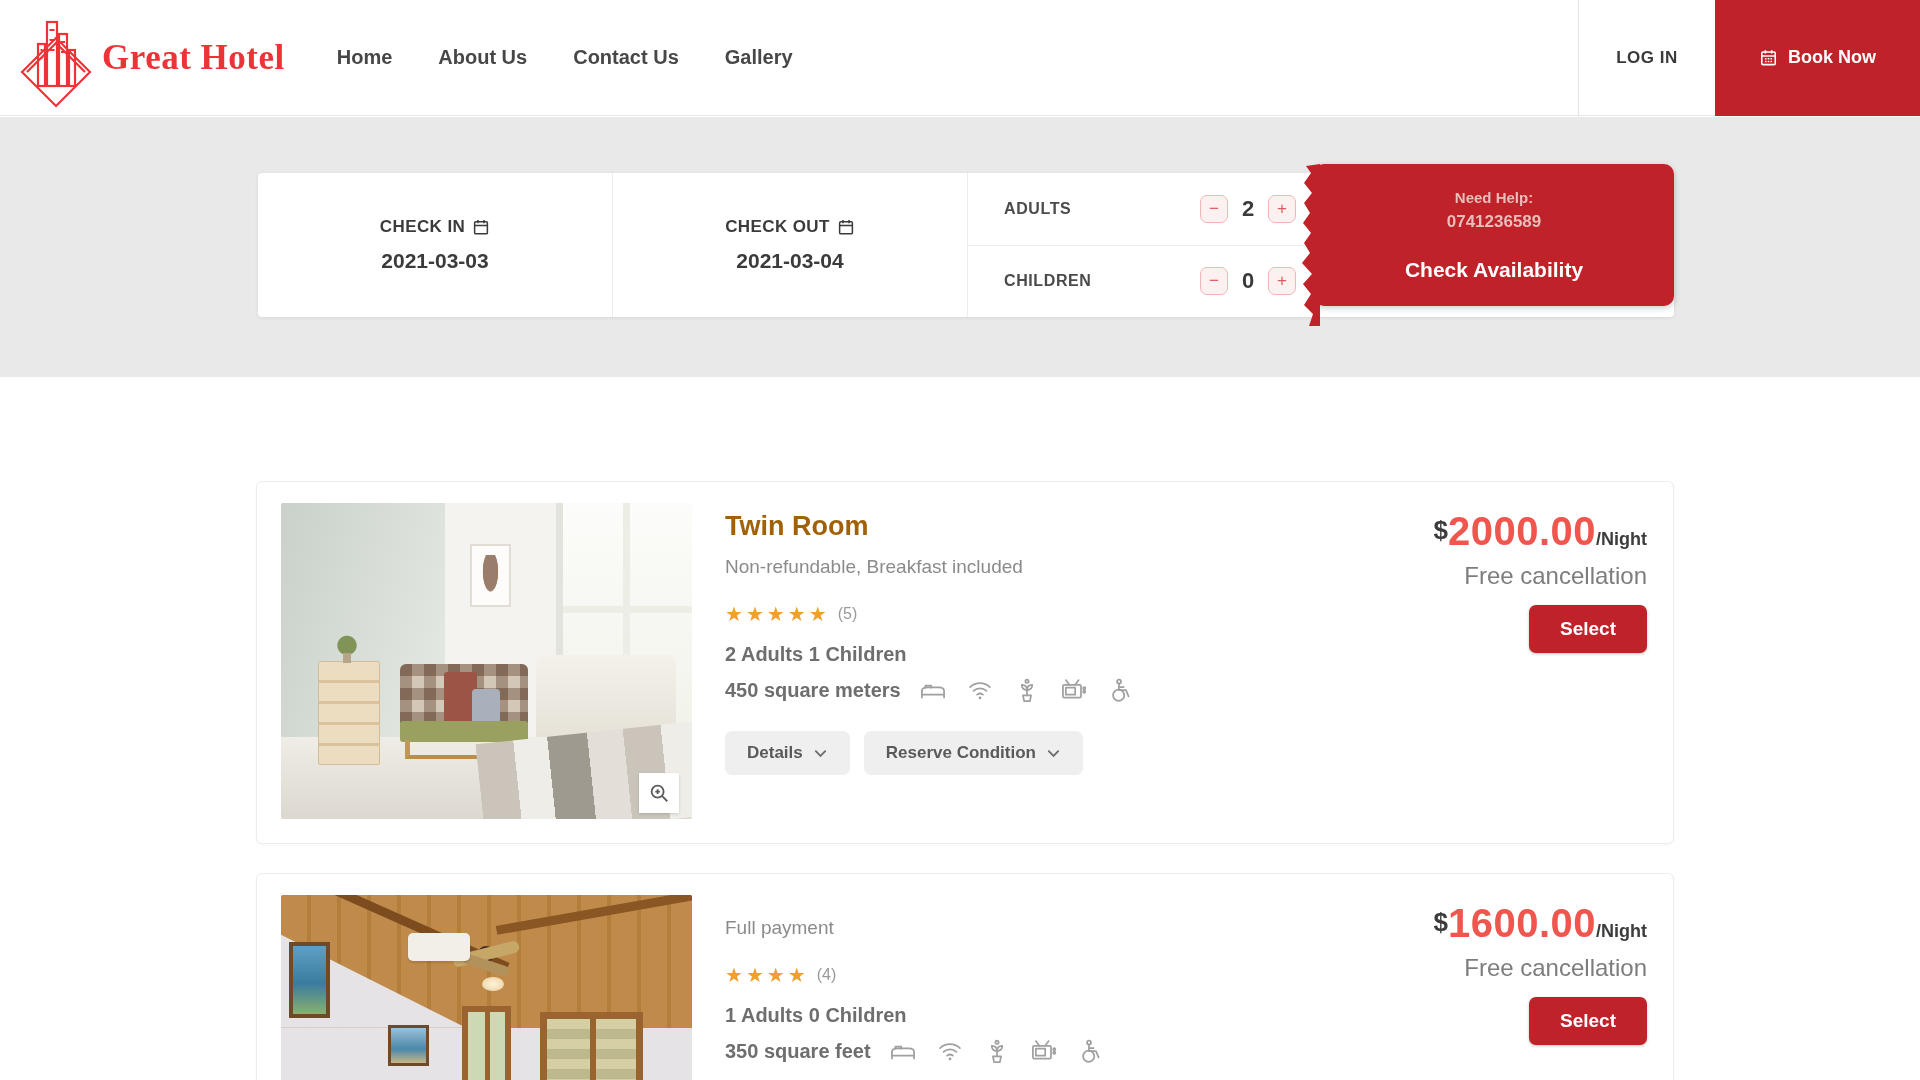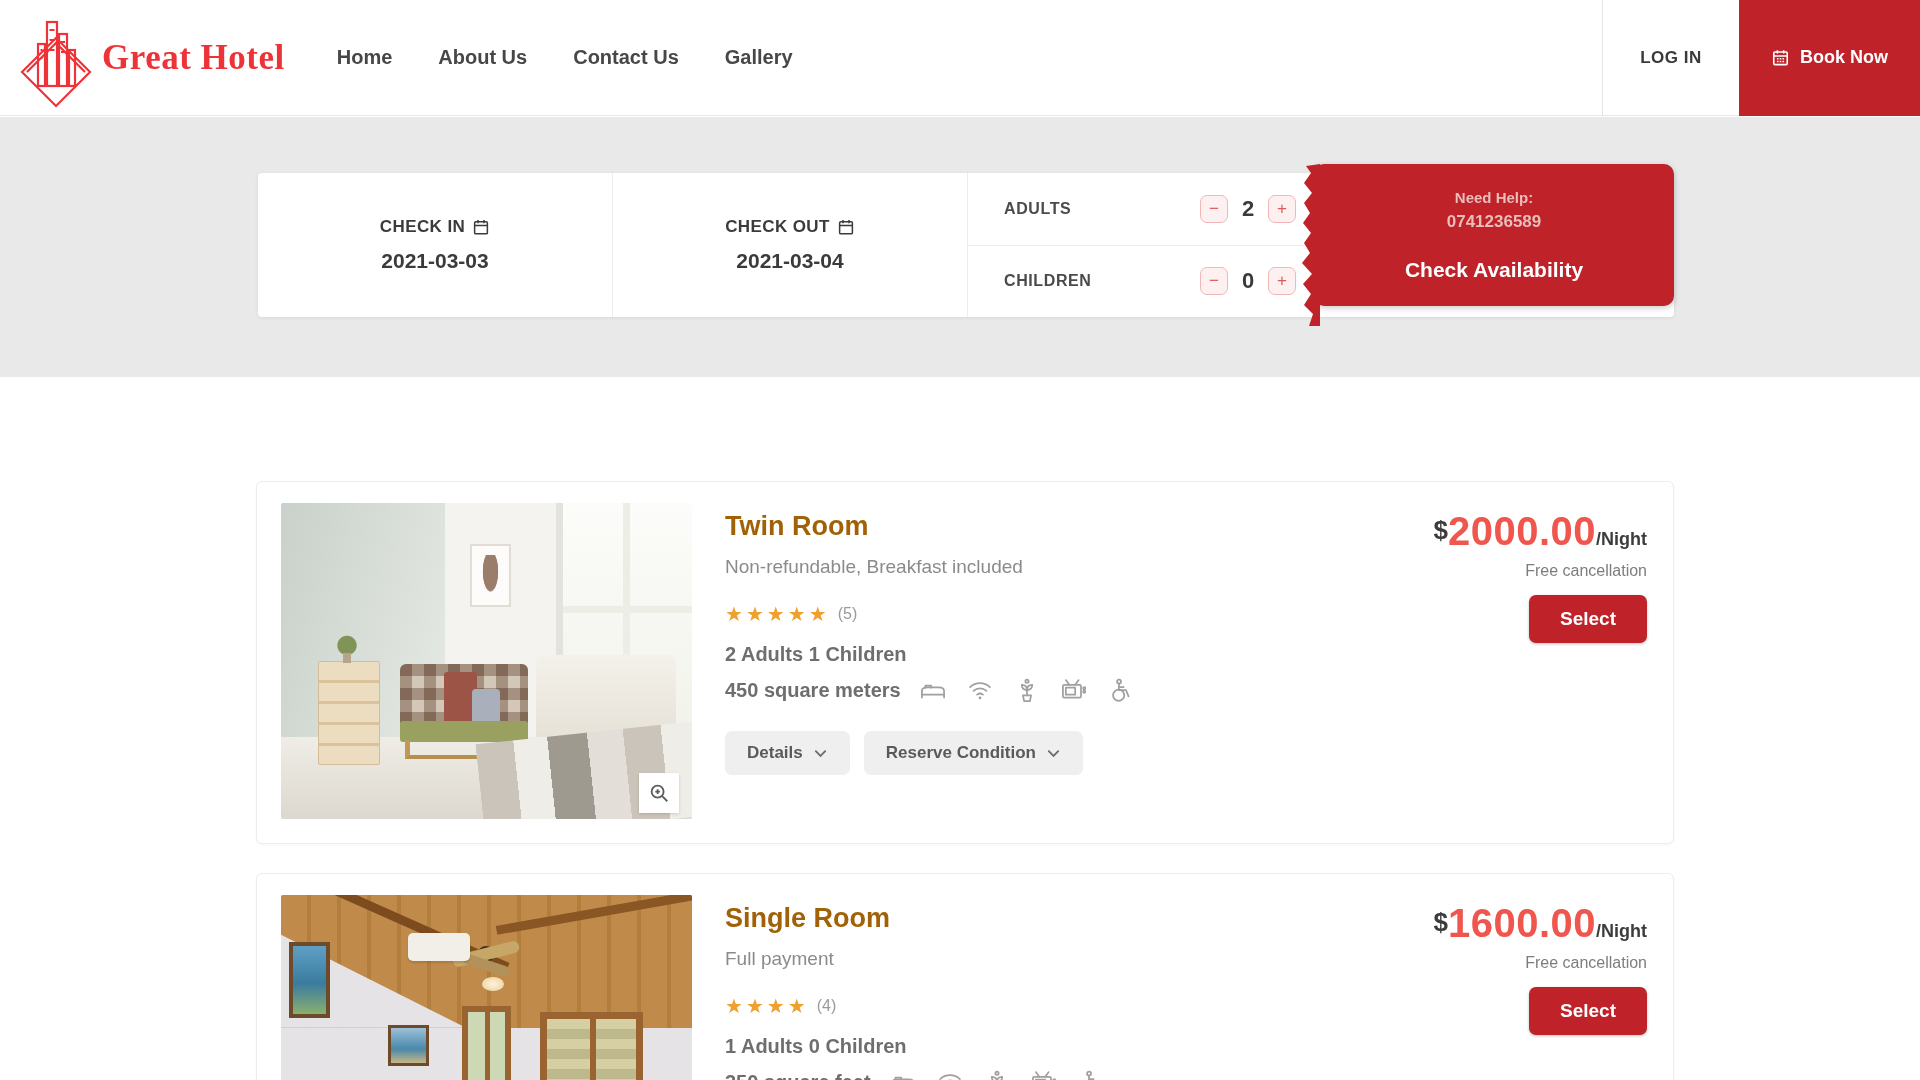--- a/index.html
+++ b/index.html
@@ -12,21 +12,21 @@
   .logo-wrap { display:flex; align-items:center; margin-left:16px; cursor:pointer; }
   .logo-wrap svg { width:80px; height:100px; }
   .brand { font-family:"Liberation Serif","DejaVu Serif",serif; font-weight:bold;
     font-size:35px; color:#ee3338; margin-left:6px; letter-spacing:.5px; }
   .nav { display:flex; align-items:flex-start; margin-left:52px; gap:46px; }
   .nav-item { font-size:20px; font-weight:bold; color:#474747; cursor:pointer; }
   .topbar-right { margin-left:auto; display:flex; align-items:stretch; height:116px; }
   .topbar-divider { width:1px; background:#e4e4e4; height:116px; }
   .login-btn { width:136px; display:flex; align-items:center; justify-content:center;
     font-size:17px; font-weight:bold; color:#3a3a3a; letter-spacing:.5px; cursor:pointer; }
-  .booknow-btn { width:181px; background:#bf2228; color:#fff; display:flex; gap:10px;
+  .booknow-btn { width:205px; background:#bf2228; color:#fff; display:flex; gap:10px;
     align-items:center; justify-content:center; font-size:18px; font-weight:bold; cursor:pointer; }
   .booknow-btn svg { width:19px; height:19px; }
 
   
   .search-band { position:absolute; top:117px; left:0; width:1920px; height:260px; background:#e9e9e9; }
   .search-card { position:absolute; left:258px; top:56px; width:1416px; height:144px;
     background:#fff; border-radius:4px; box-shadow:0 1px 4px rgba(0,0,0,.07); display:flex; }
   .date-panel { width:355px; border-right:1px solid #ededed; display:flex; flex-direction:column;
     align-items:center; justify-content:center; gap:12px; cursor:pointer; }
   .date-label { font-size:17px; font-weight:bold; color:#3b3b3b; letter-spacing:.4px;
@@ -75,21 +75,21 @@
     stroke-width:1.5; stroke-linecap:round; stroke-linejoin:round; }
   .btn-row { margin-top:27px; display:flex; gap:14px; }
   .gray-btn { background:#efefef; border-radius:7px; padding:12px 22px; font-size:17px;
     font-weight:bold; color:#5a5a5a; display:flex; align-items:center; gap:10px; cursor:pointer; }
   .gray-btn svg { width:15px; height:15px; stroke:#6d6d6d; fill:none; stroke-width:2; stroke-linecap:round; }
   .room-price { width:330px; padding:27px 26px 0 0; text-align:right; flex-shrink:0; }
   .price-line { white-space:nowrap; }
   .currency { font-size:26px; font-weight:bold; color:#3c3c3c; vertical-align:6px; }
   .amount { font-size:40px; font-weight:bold; color:#ef574e; letter-spacing:.5px; }
   .per-night { font-size:18px; font-weight:bold; color:#3c3c3c; }
-  .cancel-note { margin-top:8px; font-size:16px; color:#7d7d7d; }
+  .cancel-note { margin-top:8px; font-size:24px; color:#7d7d7d; }
   .select-btn { display:inline-block; margin-top:15px; background:#bf2228; border-radius:7px;
     padding:13px 31px; font-size:19px; font-weight:bold; color:#fff; cursor:pointer;
     box-shadow:0 1px 3px rgba(0,0,0,.25); }
 
   
   .sc { position:absolute; }
   .tw-wall { left:0; top:0; width:40%; height:76%; background:linear-gradient(105deg,#c9d1ca,#dde2dc 70%,#e7eae4); }
   .tw-wall-r { left:40%; top:0; width:28%; height:76%; background:#f4f3ef; }
   .tw-floor { left:0; bottom:0; width:100%; height:26%; background:linear-gradient(#f0ede7,#dcd8cf); }
   .tw-window { right:0; top:0; width:33%; height:74%; background:linear-gradient(#fcfcfa,#f1f3ea); border-left:7px solid #e3e3dd; }
@@ -340,21 +340,20 @@
       <div class="sc sg-fan"></div>
         <div class="sc sg-light"></div>
       <div class="sc sg-ac"></div>
         <div class="sc sg-art1"></div>
         <div class="sc sg-art2"></div>
       <div class="sc sg-door"></div>
         <div class="sc sg-window"></div>
 
     </div>
     <div class="room-info">
-      <div class="room-title">Single Room</div>
       <div class="room-desc">Full payment</div>
       <div class="stars-row">
         <span class="stars">★★★★</span>
         <span class="stars-count">(4)</span>
       </div>
       <div class="occupancy">1 Adults 0 Children</div>
       <div class="size-row">
         <span class="room-size">350 square feet</span>
         <span class="amenities">
             <svg viewBox="0 0 24 24">

